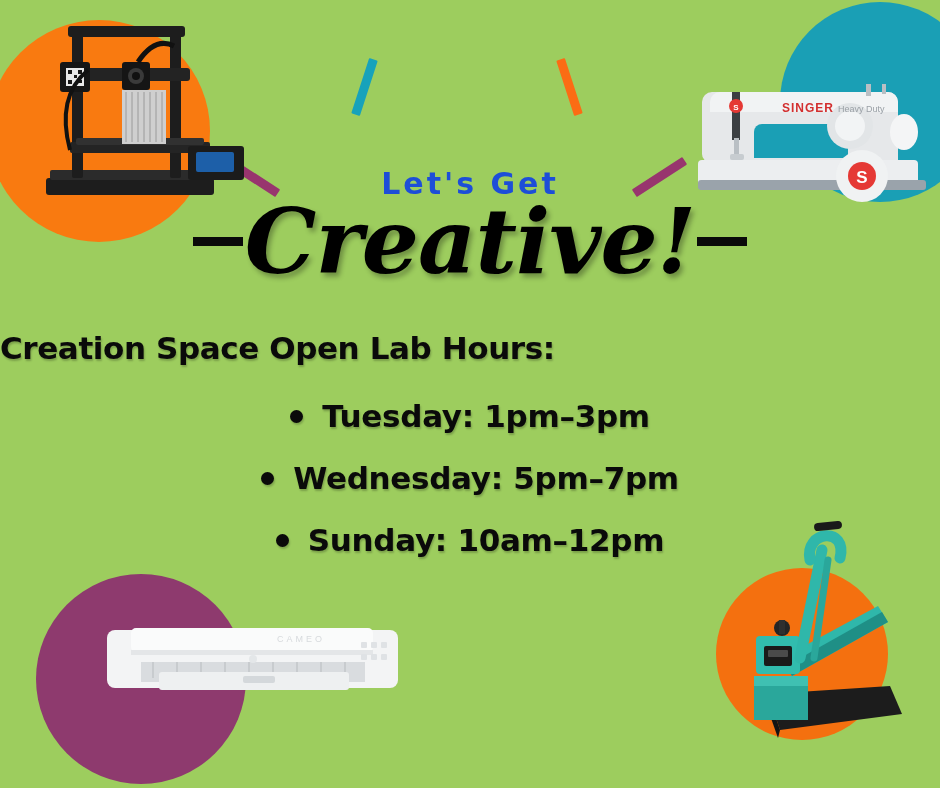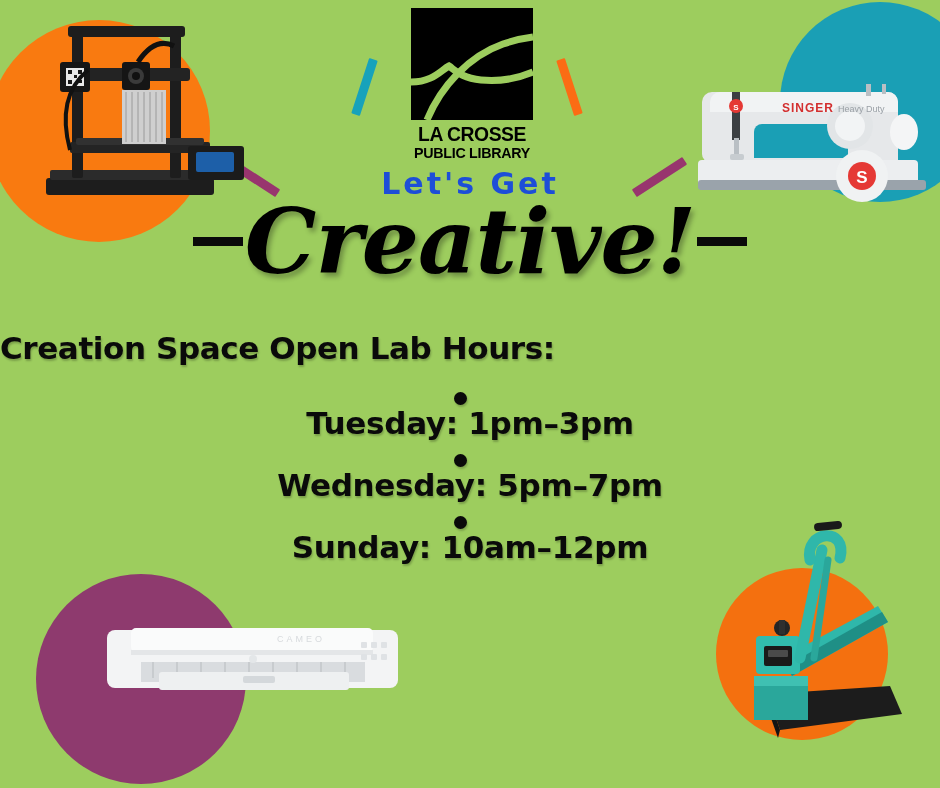--- a/index.html
+++ b/index.html
@@ -73,21 +73,20 @@
     letter-spacing:-0.4px;
     text-shadow:1px 2px 2px rgba(0,0,0,0.22);
   }
   .hours-list{
     position:absolute;left:0;top:385px;width:940px;
     margin:0;padding:0;list-style:none;
   }
   .hours-item{
     display:flex;align-items:center;justify-content:center;
     height:62px;
-    flex-direction:column;
   }
   .bullet{
     width:13px;height:13px;border-radius:50%;background:#0a0a0a;
     margin-right:19px;flex:0 0 auto;
     box-shadow:1px 2px 2px rgba(0,0,0,0.20);
   }
   .hours-text{
     font-family:"DejaVu Sans", sans-serif;
     font-weight:bold;font-size:31px;color:#0a0a0a;
     letter-spacing:-0.3px;white-space:nowrap;
@@ -261,29 +260,20 @@
       <rect x="49" y="112" width="6" height="14" fill="#2f2f2f"></rect>
 
       <path d="M70 150 L92 42" stroke="#2fb7aa" stroke-width="11" stroke-linecap="round" fill="none"></path>
       <path d="M84 150 L98 52" stroke="#2aa79b" stroke-width="7" stroke-linecap="round" fill="none"></path>
 
       <path d="M80 52 C74 22 118 18 110 50" stroke="#2fb7aa" stroke-width="11" fill="none" stroke-linecap="round"></path>
       <rect x="84" y="14" width="28" height="8" rx="4" fill="#1a1a1a" transform="rotate(-6 98 18)"></rect>
     </svg>
   </div>
 
-  <div class="logo">
-    <svg class="logo-mark" viewBox="0 0 122 112" xmlns="http://www.w3.org/2000/svg">
-      <rect x="0" y="0" width="122" height="112" fill="#000000"></rect>
-      <path d="M0 74 C22 74 30 62 38 58 C44 62 50 70 70 72 C92 74 108 70 122 64" stroke="#9dcd5e" stroke-width="7" fill="none"></path>
-      <path d="M16 112 C30 78 58 48 92 36 C104 32 114 30 122 29" stroke="#9dcd5e" stroke-width="7" fill="none"></path>
-    </svg>
-    <div class="logo-line1">LA CROSSE</div>
-    <div class="logo-line2">PUBLIC LIBRARY</div>
-  </div>
 
   <div class="lets-get">Let's Get</div>
 
   <div class="creative-row">
     <span class="dash"></span>
     <span class="creative">Creative!</span>
     <span class="dash"></span>
   </div>
 
   <div class="hours-heading">Creation Space Open Lab Hours:</div>

